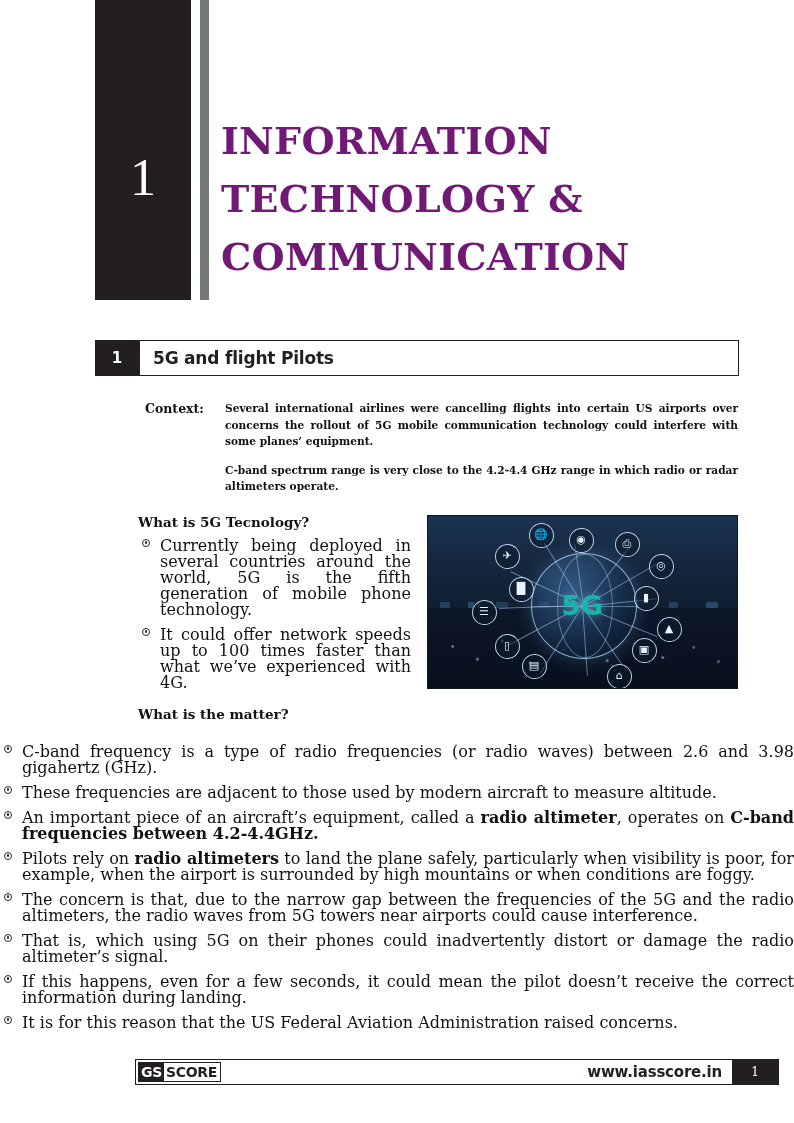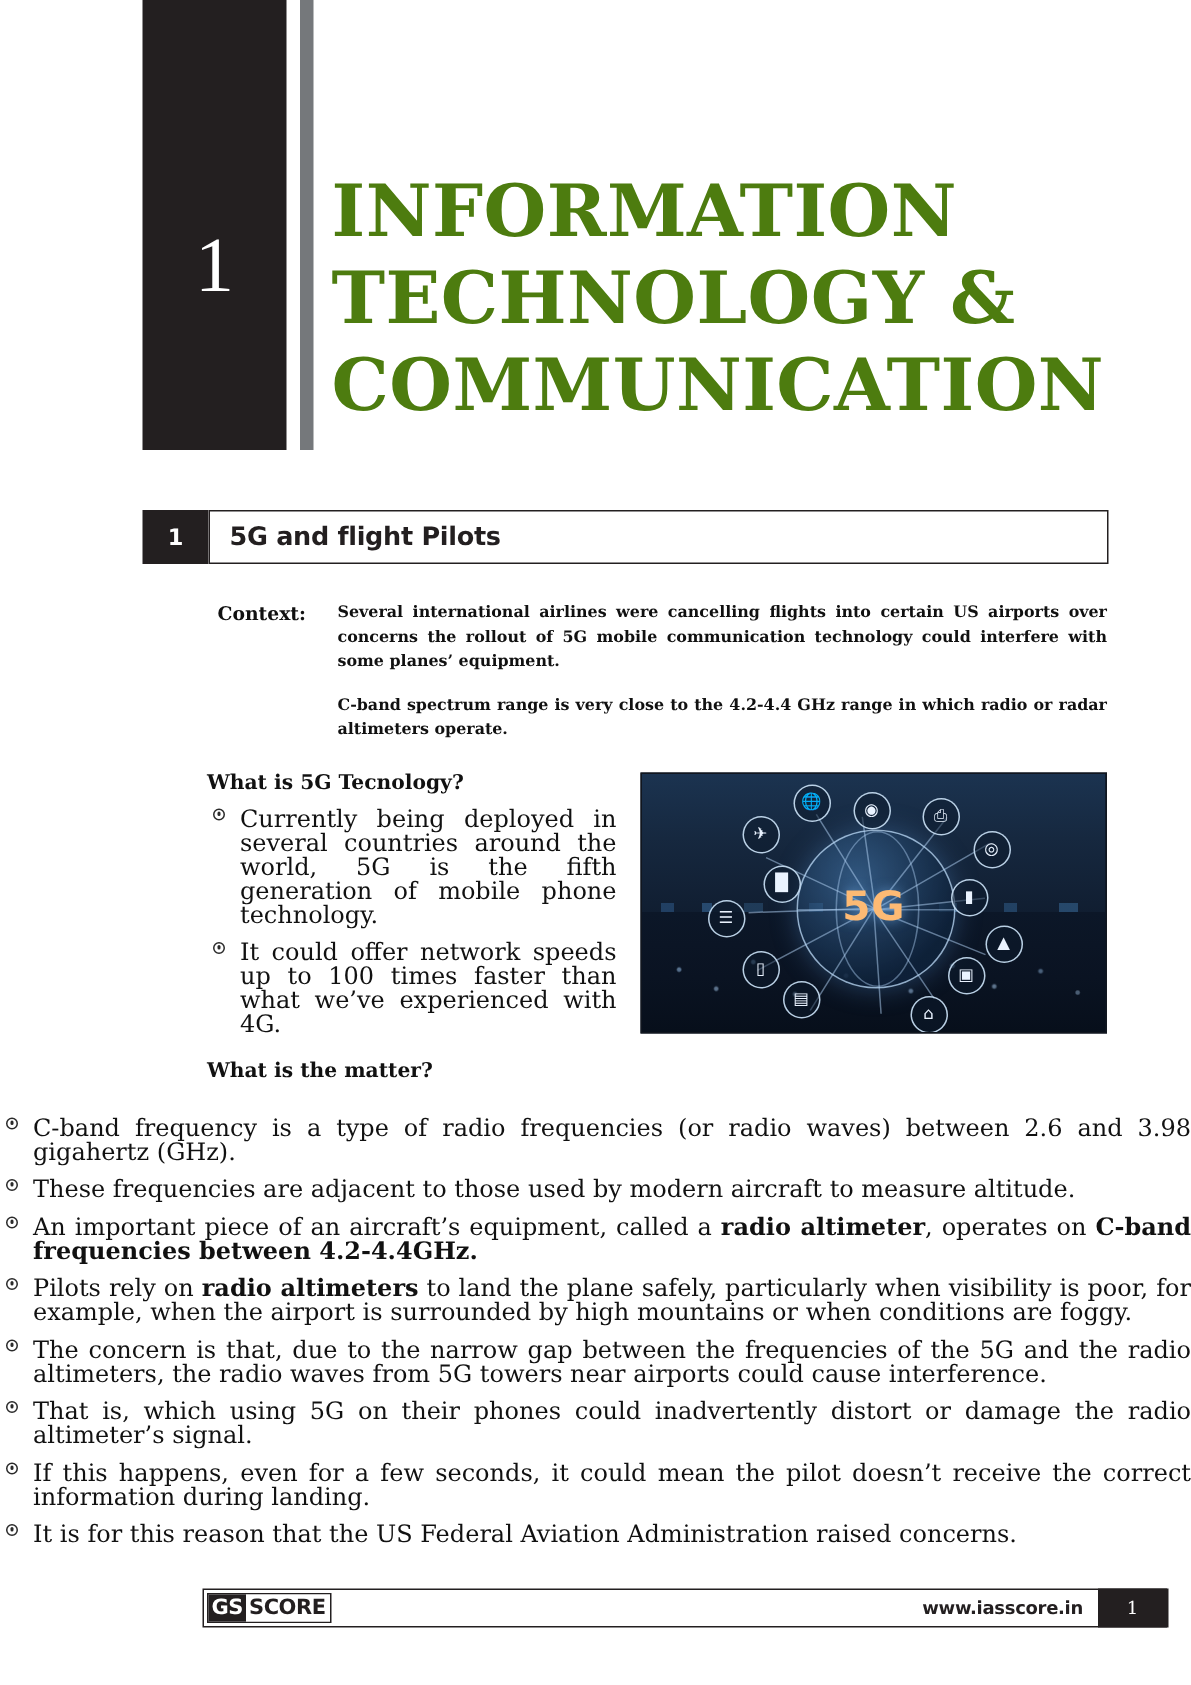--- a/index.html
+++ b/index.html
@@ -52,24 +52,24 @@
     height: 300px;
     background: #75787b;
   }
   .chapter-title {
     position: absolute;
     left: 221px;
     top: 112px;
     width: 530px;
     font-family: "DejaVu Serif", serif;
     font-weight: 700;
-    font-size: 48px;
+    font-size: 38px;
     line-height: 58px;
     letter-spacing: 0.3px;
-    color: #4d7c0f;
+    color: #701a75;
     text-transform: uppercase;
   }
   .chapter-title span { display: block; }
 
   
   .section-bar {
     position: absolute;
     left: 95px;
     top: 340px;
     width: 644px;
@@ -237,21 +237,21 @@
     position: absolute;
     left: 0; right: 0; top: 50%;
     height: 0;
     border-top: 1px solid rgba(170,205,240,.45);
   }
   .fig-5g {
     position: absolute;
     left: 50%;
     top: 52%;
     transform: translate(-50%, -50%);
-    color: #fdba74;
+    color: #14b8a6;
     font-family: "DejaVu Sans", sans-serif;
     font-weight: 700;
     font-size: 27px;
     letter-spacing: 0.5px;
     text-shadow: 0 0 8px rgba(120,180,240,.6);
     z-index: 4;
   }
   .fig-node {
     position: absolute;
     width: 23px;
@@ -382,21 +382,21 @@
     padding: 0 3px 0 2px;
     letter-spacing: -0.3px;
   }
   .footer-url {
     position: absolute;
     right: 56px;
     top: 0;
     line-height: 24px;
     font-family: "DejaVu Sans", sans-serif;
     font-weight: 700;
-    font-size: 12px;
+    font-size: 15px;
     color: #231f20;
     letter-spacing: -0.2px;
   }
   .page-num {
     position: absolute;
     right: 0px;
     top: -1px;
     width: 46px;
     height: 26px;
     background: #231f20;

